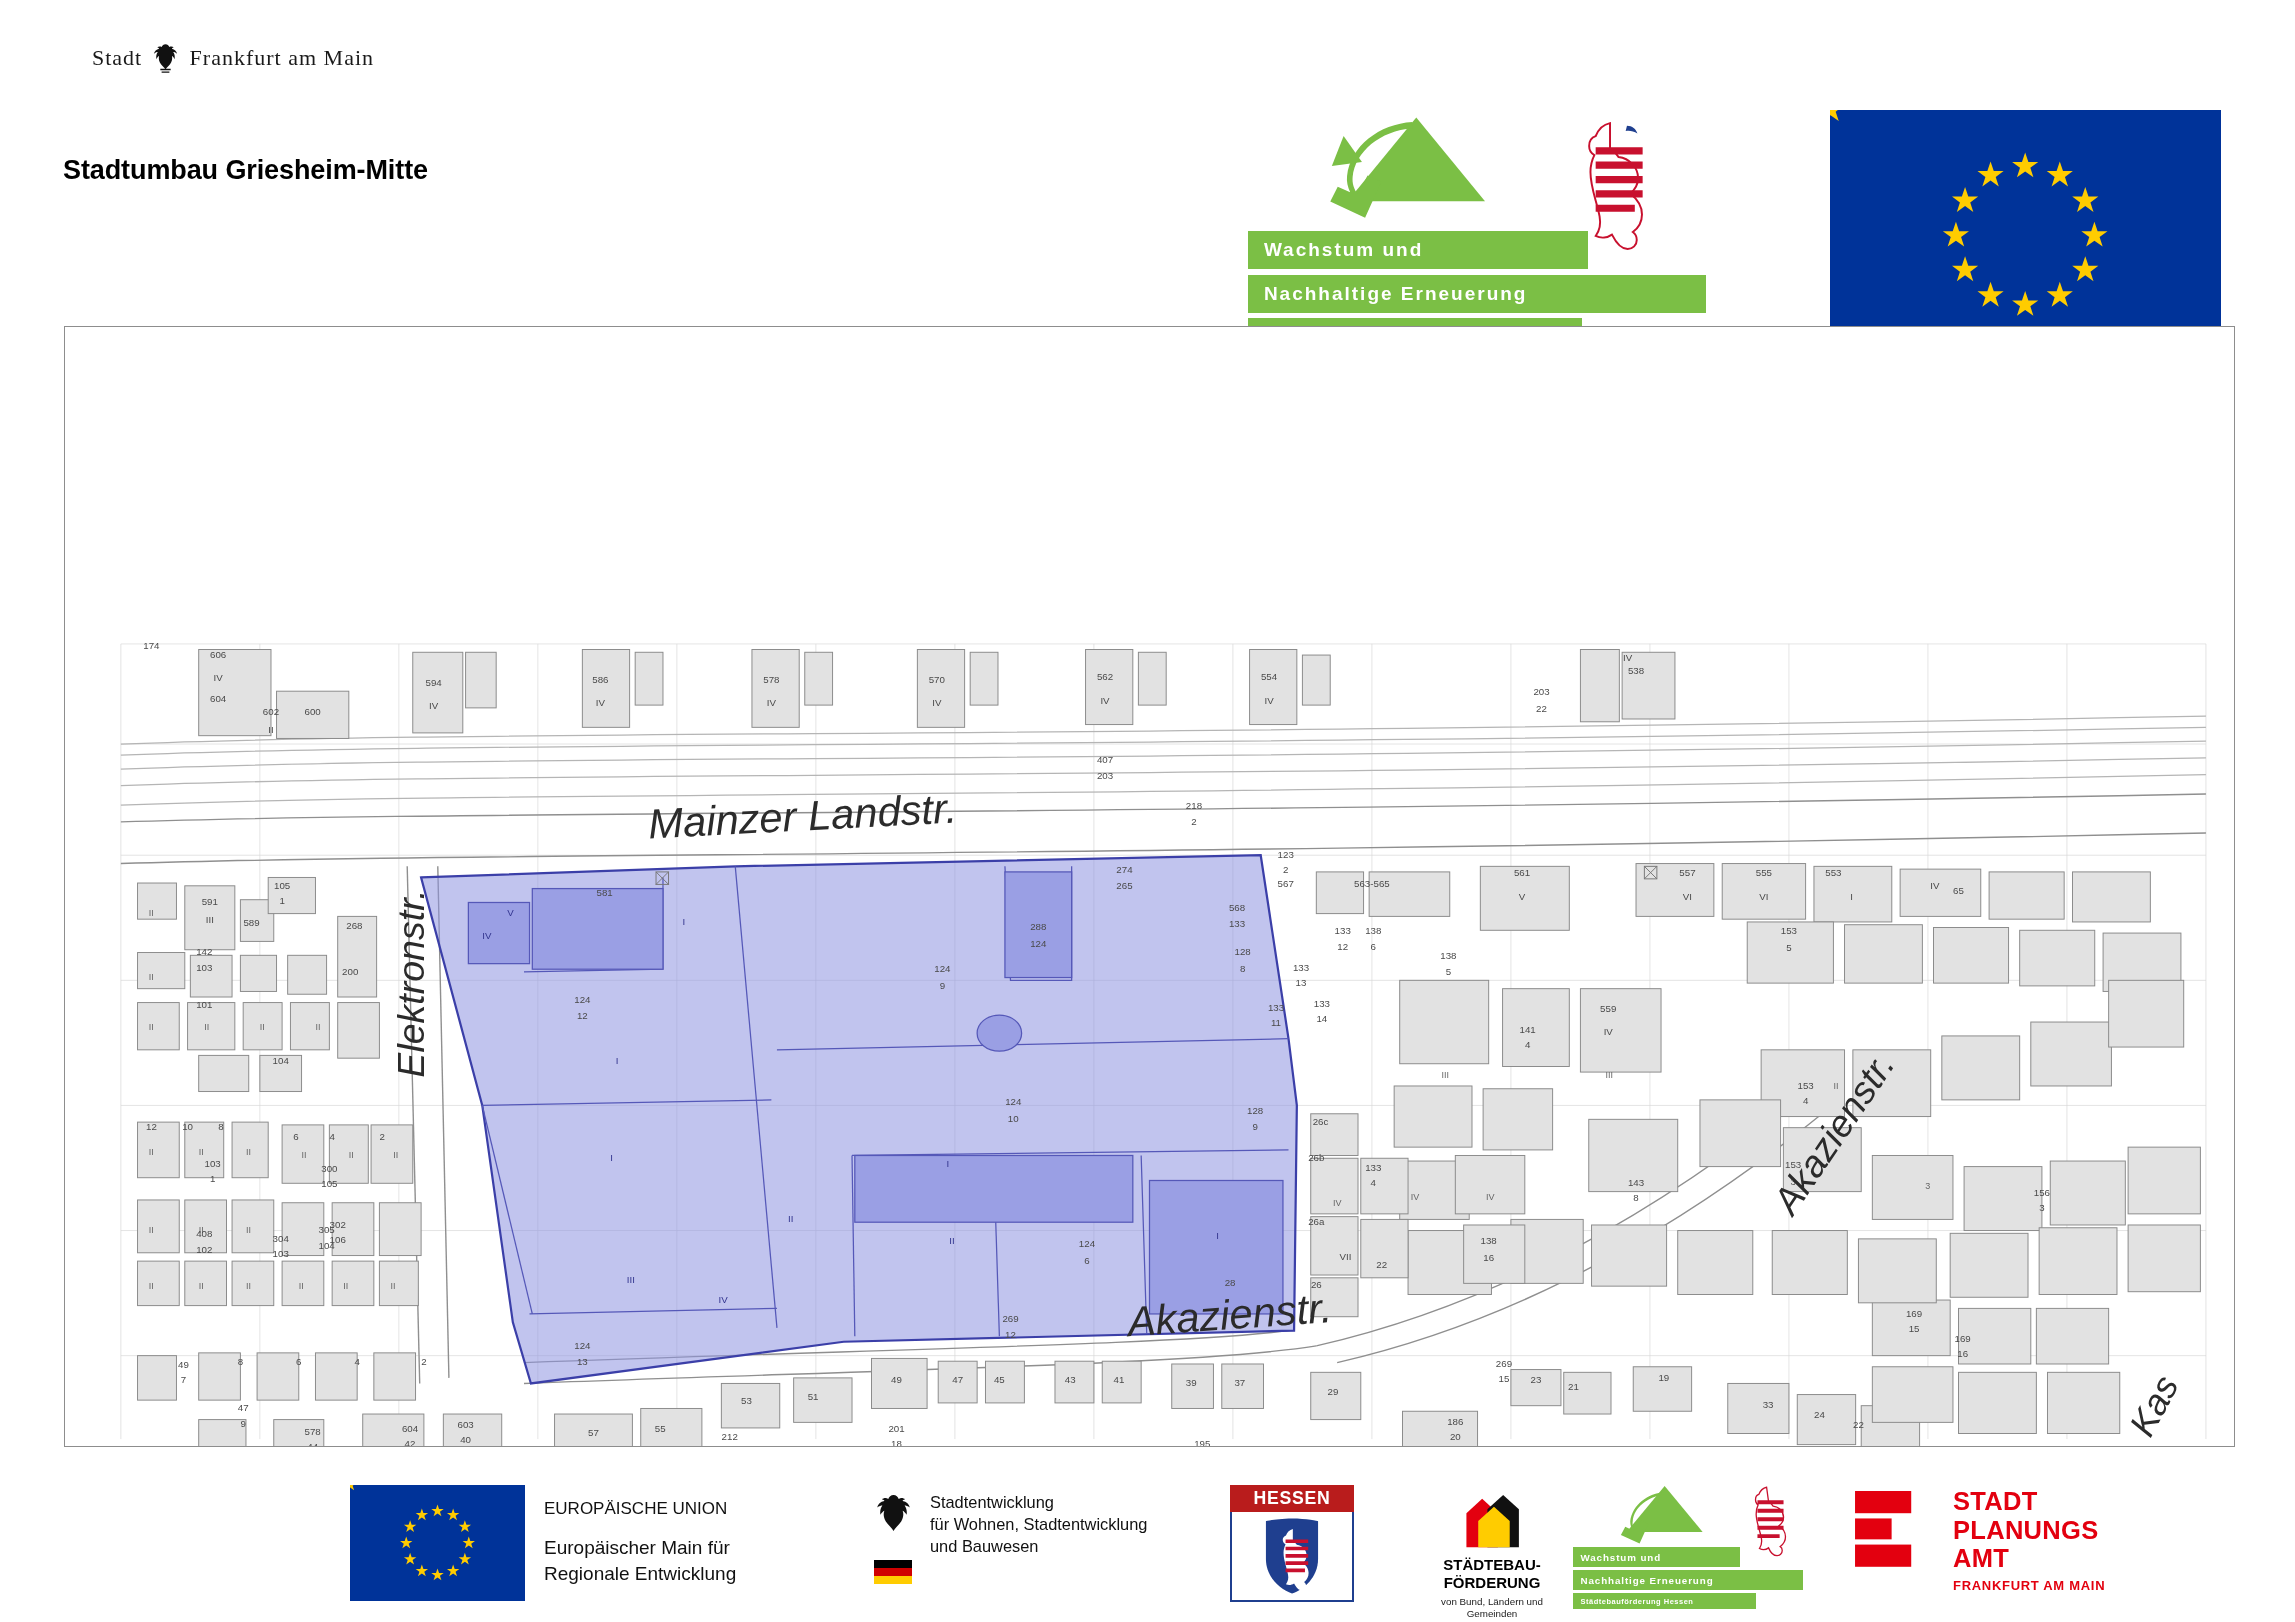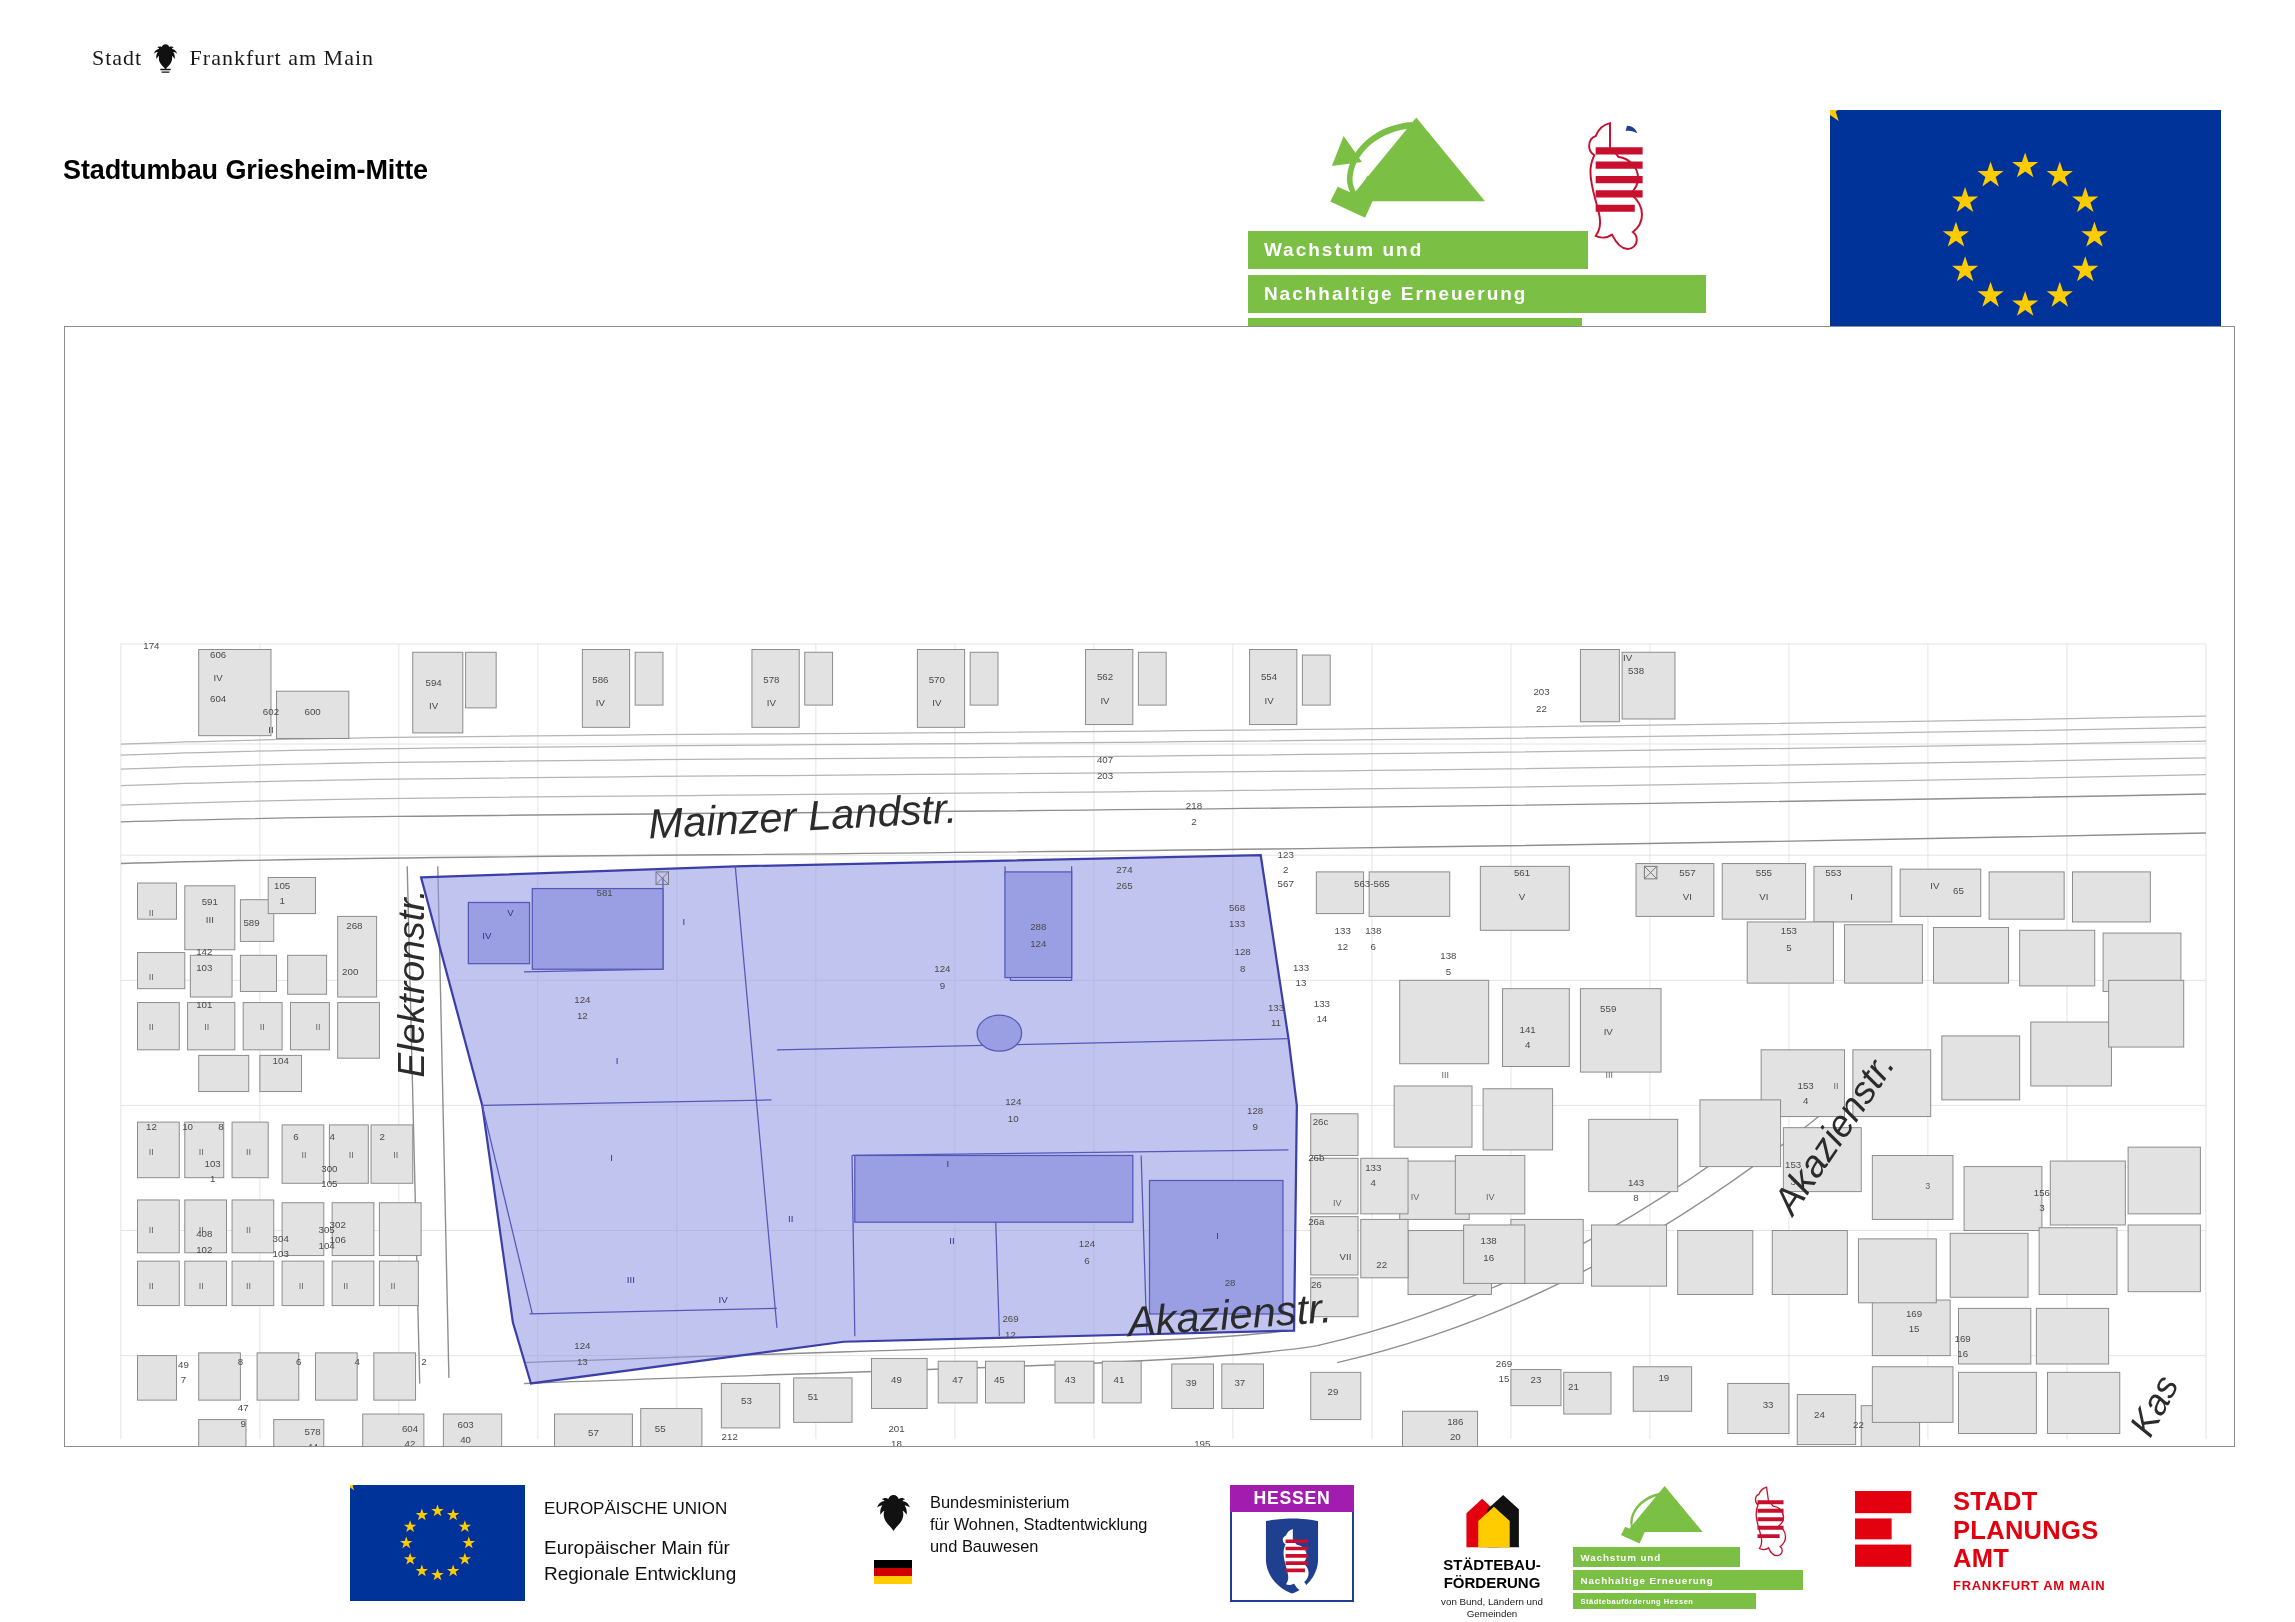--- a/index.html
+++ b/index.html
@@ -169,21 +169,21 @@
   }
 
   #hessen-logo {
     position: absolute;
     left: 1230px;
     top: 15.7px;
     width: 124px;
     height: 119px;
   }
   #hessen-logo .cap {
-    background: #a21caf;
+    background: #b91c1c;
     color: #fff;
     font-size: 17.7px;
     font-weight: bold;
     letter-spacing: 0.7px;
     height: 27.5px;
     display: flex;
     align-items: center;
     justify-content: center;
   }
   #hessen-logo .shieldbox {
@@ -962,21 +962,21 @@
       <svg viewBox="0 0 72 90" width="47" height="59" aria-hidden="true">
         <path d="M36 6c-4 0-7 3-8 6-3-2-7-2-10 1 2 0 4 1 4 2-6 1-10 5-11 10 3-2 6-3 8-3-3 4-4 9-3 14 2-3 4-5 6-6-2 5-1 11 2 16 3 5 7 8 10 12l2 3 2-3c3-4 7-7 10-12 3-5 4-11 2-16 2 1 4 3 6 6 1-5 0-10-3-14 2 0 5 1 8 3-1-5-5-9-11-10 0-1 2-2 4-2-3-3-7-3-10-1-1-3-4-6-8-6z" fill="#111"></path>
       </svg>
     </span>
     <span class="flag">
       <span class="bk" style="display:block"></span>
       <span class="rd" style="display:block"></span>
       <span class="gd" style="display:block"></span>
     </span>
     <div class="txt">
-      <div>Bundesministerium</div>
+      <div>Stadtentwicklung</div>
       <div>für Wohnen, Stadtentwicklung</div>
       <div>und Bauwesen</div>
     </div>
   </div>
 
   <div id="hessen-logo">
     <div class="cap">HESSEN</div>
     <div class="shieldbox">
       <svg viewBox="0 0 184 135" width="120" height="88" aria-hidden="true">
         <path d="M92 10c-22 0-40 4-40 4v58c0 28 22 47 40 53 18-6 40-25 40-53V14s-18-4-40-4z" fill="#1f3f8f"></path>

